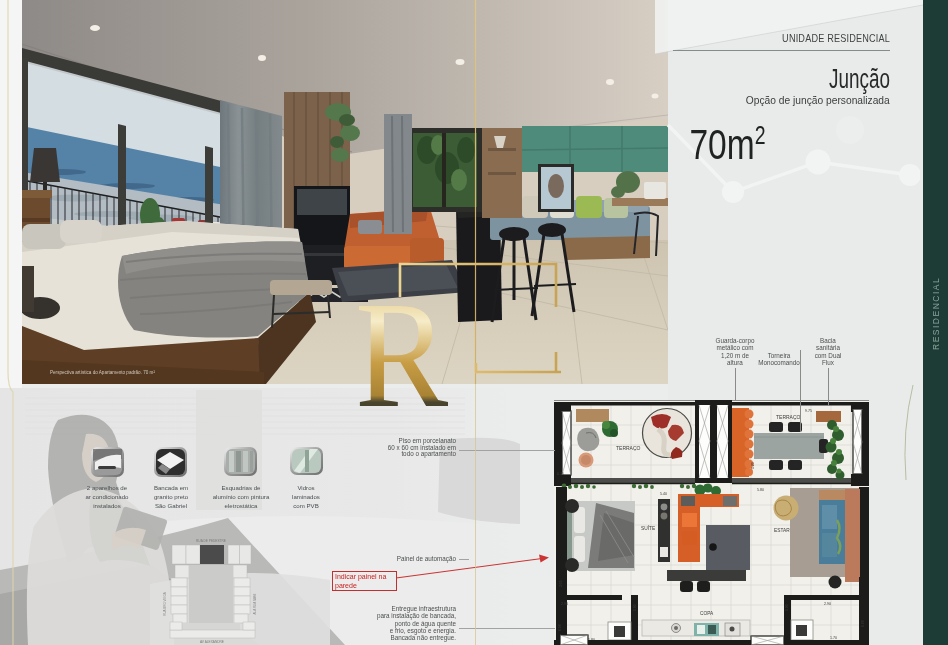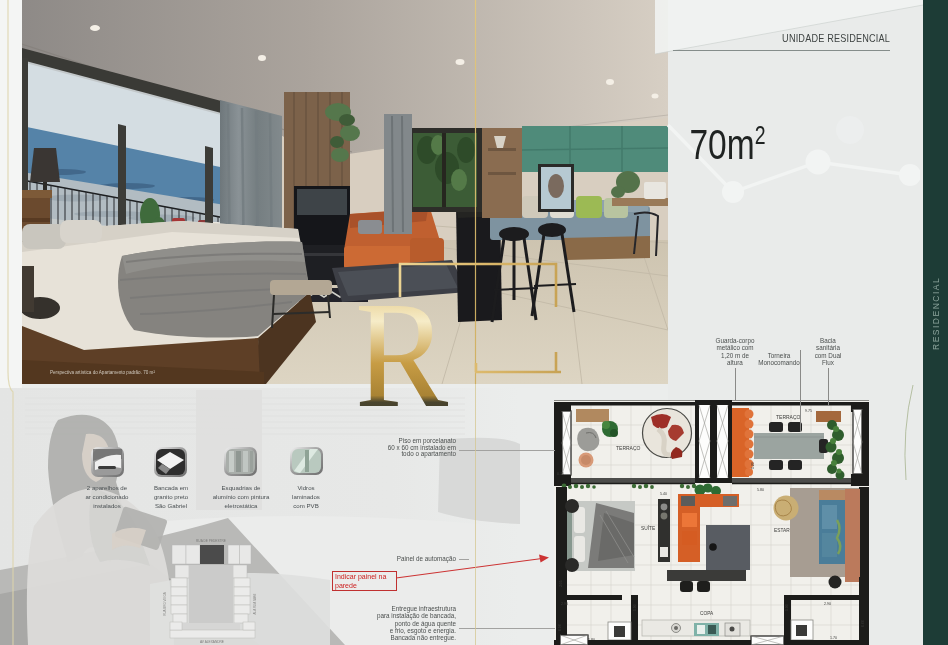--- a/index.html
+++ b/index.html
@@ -460,21 +460,23 @@
     <polyline points="8,15 73,82 158,52 250,65" fill="none" stroke="#f2f4f3" stroke-width="3.4"></polyline>
     <circle cx="73" cy="82" r="11" fill="#f2f4f3"></circle>
     <circle cx="158" cy="52" r="12.5" fill="#f2f4f3"></circle>
     <circle cx="250" cy="65" r="11" fill="#f2f4f3"></circle>
   </svg>
 
   <div class="abs" style="left:668px;top:32px;width:222px;text-align:right;font-size:10.5px;letter-spacing:0.2px;color:#3f4443;"><span style="display:inline-block;transform:scaleX(0.87);transform-origin:right center;">UNIDADE RESIDENCIAL</span></div>
 
   <div class="abs" style="left:673px;top:50px;width:217px;height:1px;background:#858d8b;"></div>
 
-
+  <div class="abs" style="left:668px;top:64px;width:222px;text-align:right;font-size:27px;color:#272b2a;"><span style="display:inline-block;transform:scaleX(0.70);transform-origin:right center;">Junção</span></div>
+
+  <div class="abs" style="left:668px;top:94px;width:222px;text-align:right;font-size:11.5px;color:#3a3e3d;"><span style="display:inline-block;transform:scaleX(0.89);transform-origin:right center;">Opção de junção personalizada</span></div>
 
   <div class="abs" style="left:668px;top:120px;width:220px;text-align:left;font-size:43px;letter-spacing:0;color:#1f2322;"><span style="display:inline-block;transform:scaleX(0.78);transform-origin:right center;">70m<span style="font-size:25px;vertical-align:15px;">2</span></span></div>
 
 
   <div class="abs" style="left:923px;top:0;width:25px;height:645px;background:#1d3c36;"></div>
 
   <svg class="abs" style="left:923px;top:260px;" width="25" height="100" viewBox="0 0 25 100">
       <text x="16" y="90" transform="rotate(-90 16 90)" font-size="8.5" letter-spacing="1.5" fill="#8ba39b" font-family="Liberation Sans,sans-serif">RESIDENCIAL</text>
     </svg>
 

